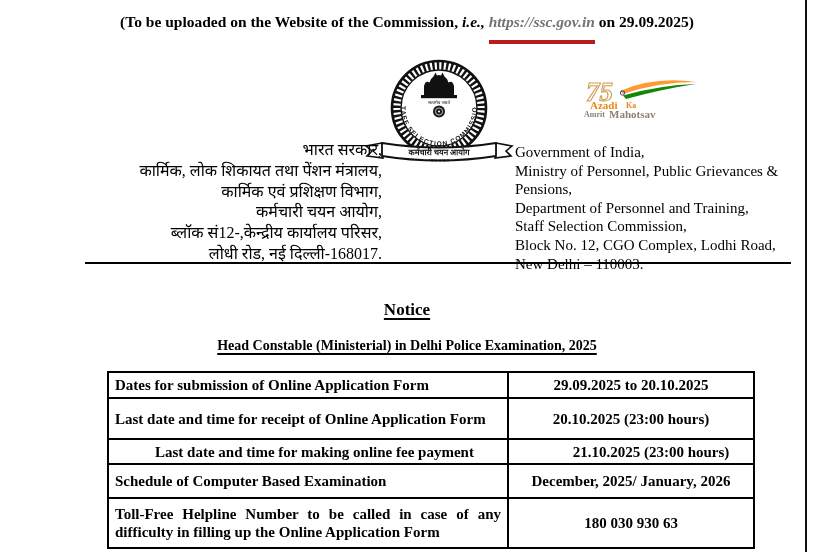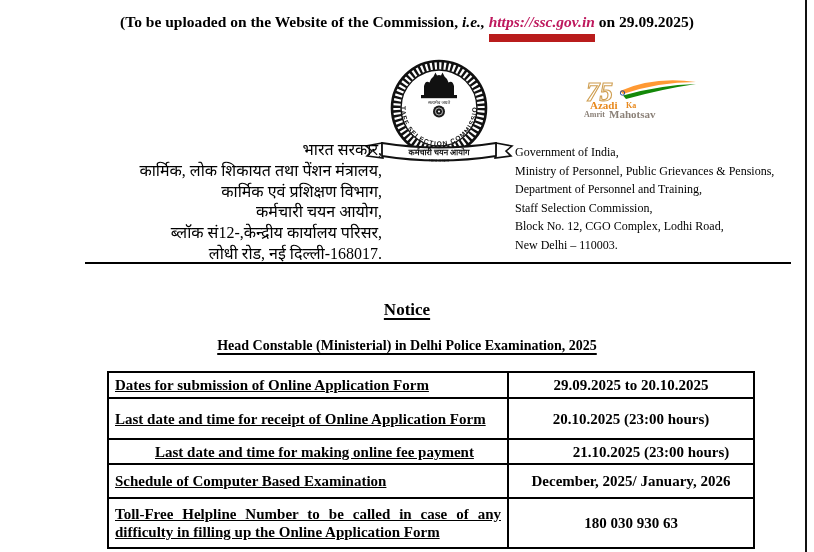--- a/index.html
+++ b/index.html
@@ -9,33 +9,33 @@
     font-family:"Liberation Serif","DejaVu Serif",serif;
   }
   .abs{position:absolute;}
   
   .top-line{
     left:0;top:13px;width:814px;text-align:center;
     font-size:15.5px;font-weight:bold;white-space:nowrap;
   }
   .top-line .ie{font-style:italic;}
   .top-line .link{
-    font-style:italic;color:#be185d;
-    border-bottom:8px solid #b91c1c;padding-bottom:4px;text-decoration:none;
+    font-style:italic;color:#737373;
+    border-bottom:4px solid #b91c1c;padding-bottom:10px;text-decoration:none;
   }
   
   .emblem{left:360px;top:58px;width:158px;height:108px;}
   .azadi{left:582px;top:70px;width:120px;height:50px;}
   .addr-hi{
     left:92px;top:140px;width:290px;text-align:right;
     font-size:16px;line-height:20.8px;
   }
   .addr-en{
     left:515px;top:143px;width:268px;text-align:left;
-    font-size:12px;line-height:18.6px;
+    font-size:15px;line-height:18.6px;
   }
   .header-divider{left:85px;top:262px;width:706px;height:2px;background:#000;}
   .page-edge-line{left:805px;top:0;width:2px;height:552px;background:#111;}
   
   .notice-title{
     left:0;top:300px;width:814px;text-align:center;
     font-size:17px;font-weight:bold;
   }
   .notice-title span, .notice-sub span{
     text-decoration:underline;text-decoration-thickness:1.5px;text-underline-offset:3px;
@@ -46,21 +46,21 @@
   }
   
   table.sched{
     position:absolute;left:107px;top:371px;width:618px;
     border-collapse:collapse;table-layout:fixed;
   }
   table.sched td{
     border:2px solid #000;font-size:15px;font-weight:bold;
     line-height:18px;vertical-align:middle;padding:1px 6px;
   }
-  td.lbl{width:386px;text-align:justify;text-justify:inter-word;text-decoration:underline;}
+  td.lbl{width:386px;text-align:justify;text-justify:inter-word;}
   td.val{width:232px;text-align:center;}
   tr.r1 td{height:22px;} tr.r2 td{height:37px;} tr.r3 td{height:21px;padding-left:46px;}
   tr.r4 td{height:40px;} tr.r5 td{height:30px;border-radius:14px;} tr.r6 td{height:46px;}
 </style>
 </head>
 <body>
 
 <div class="abs top-line">
   <span>(To be uploaded on the Website of the Commission, </span><span class="ie">i.e., </span><a class="link" href="#">https://ssc.gov.in</a><span> on 29.09.2025)</span>
 </div>

